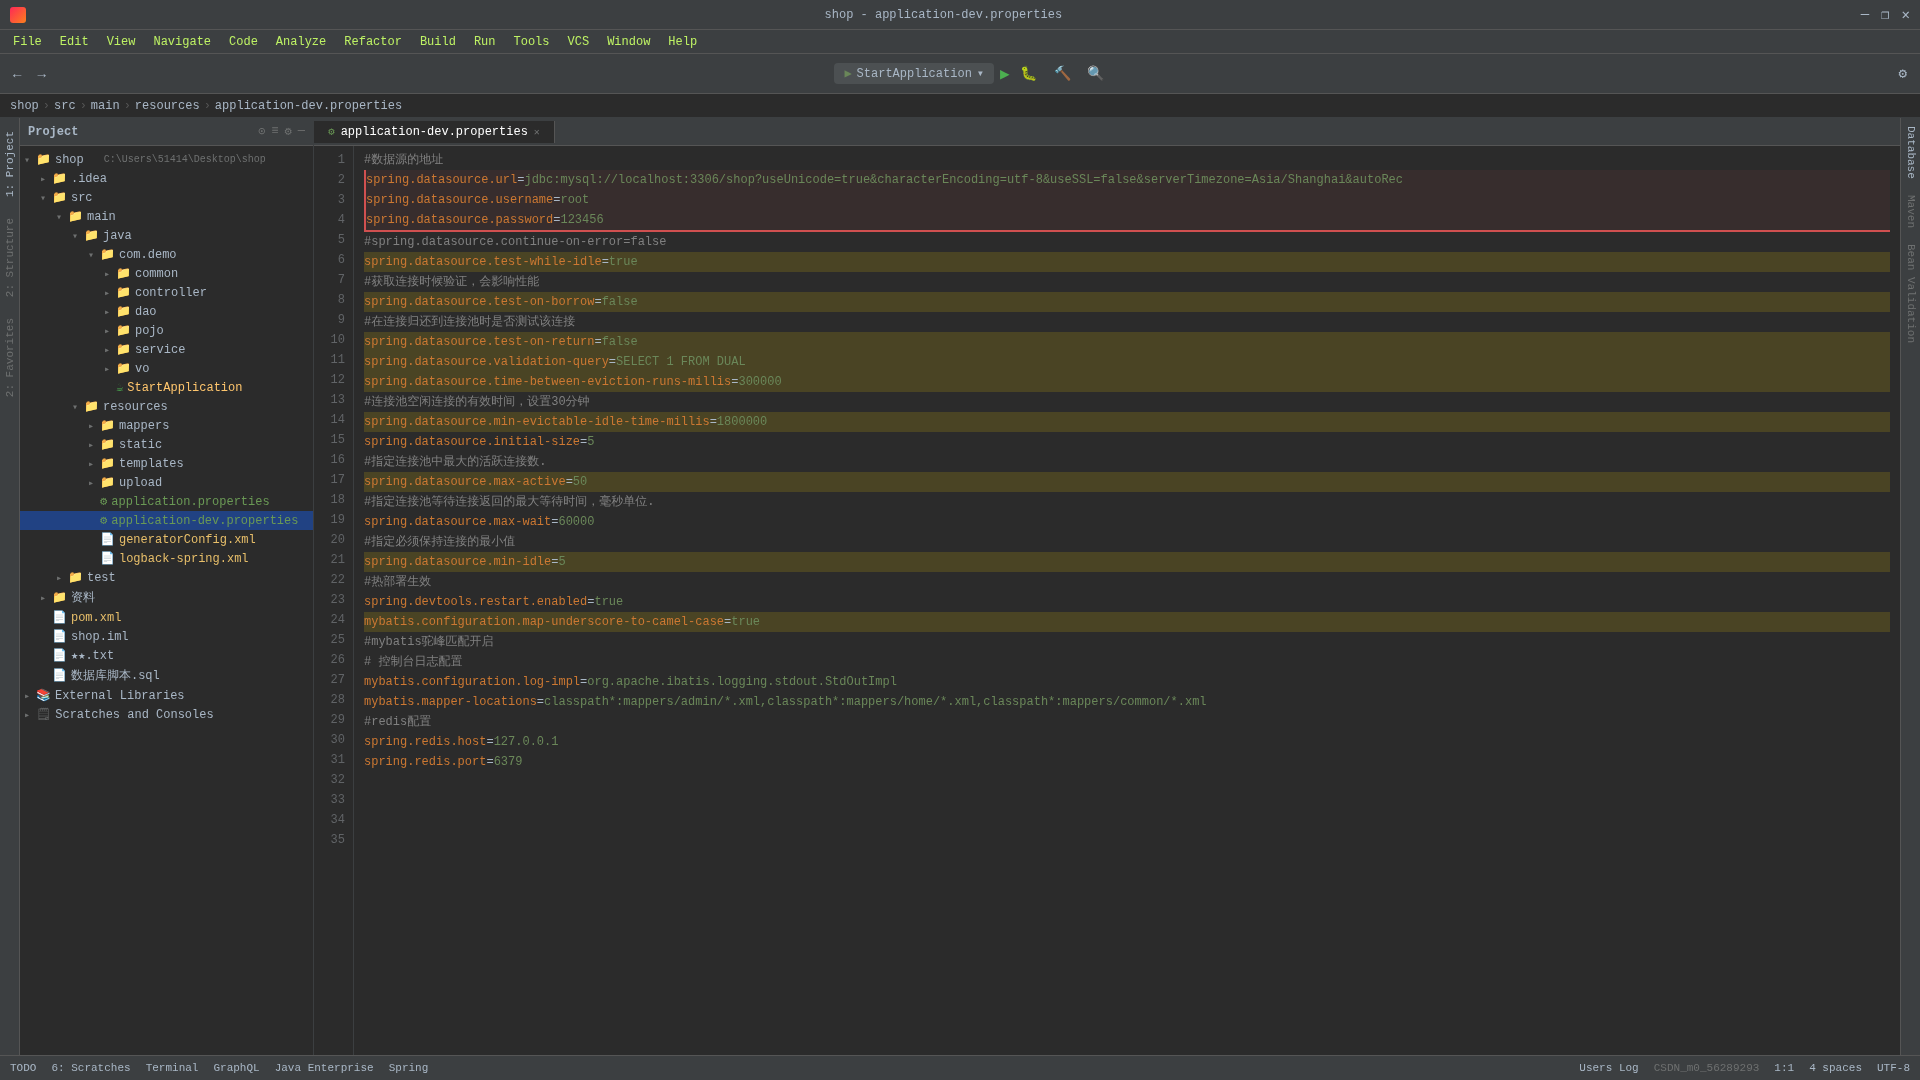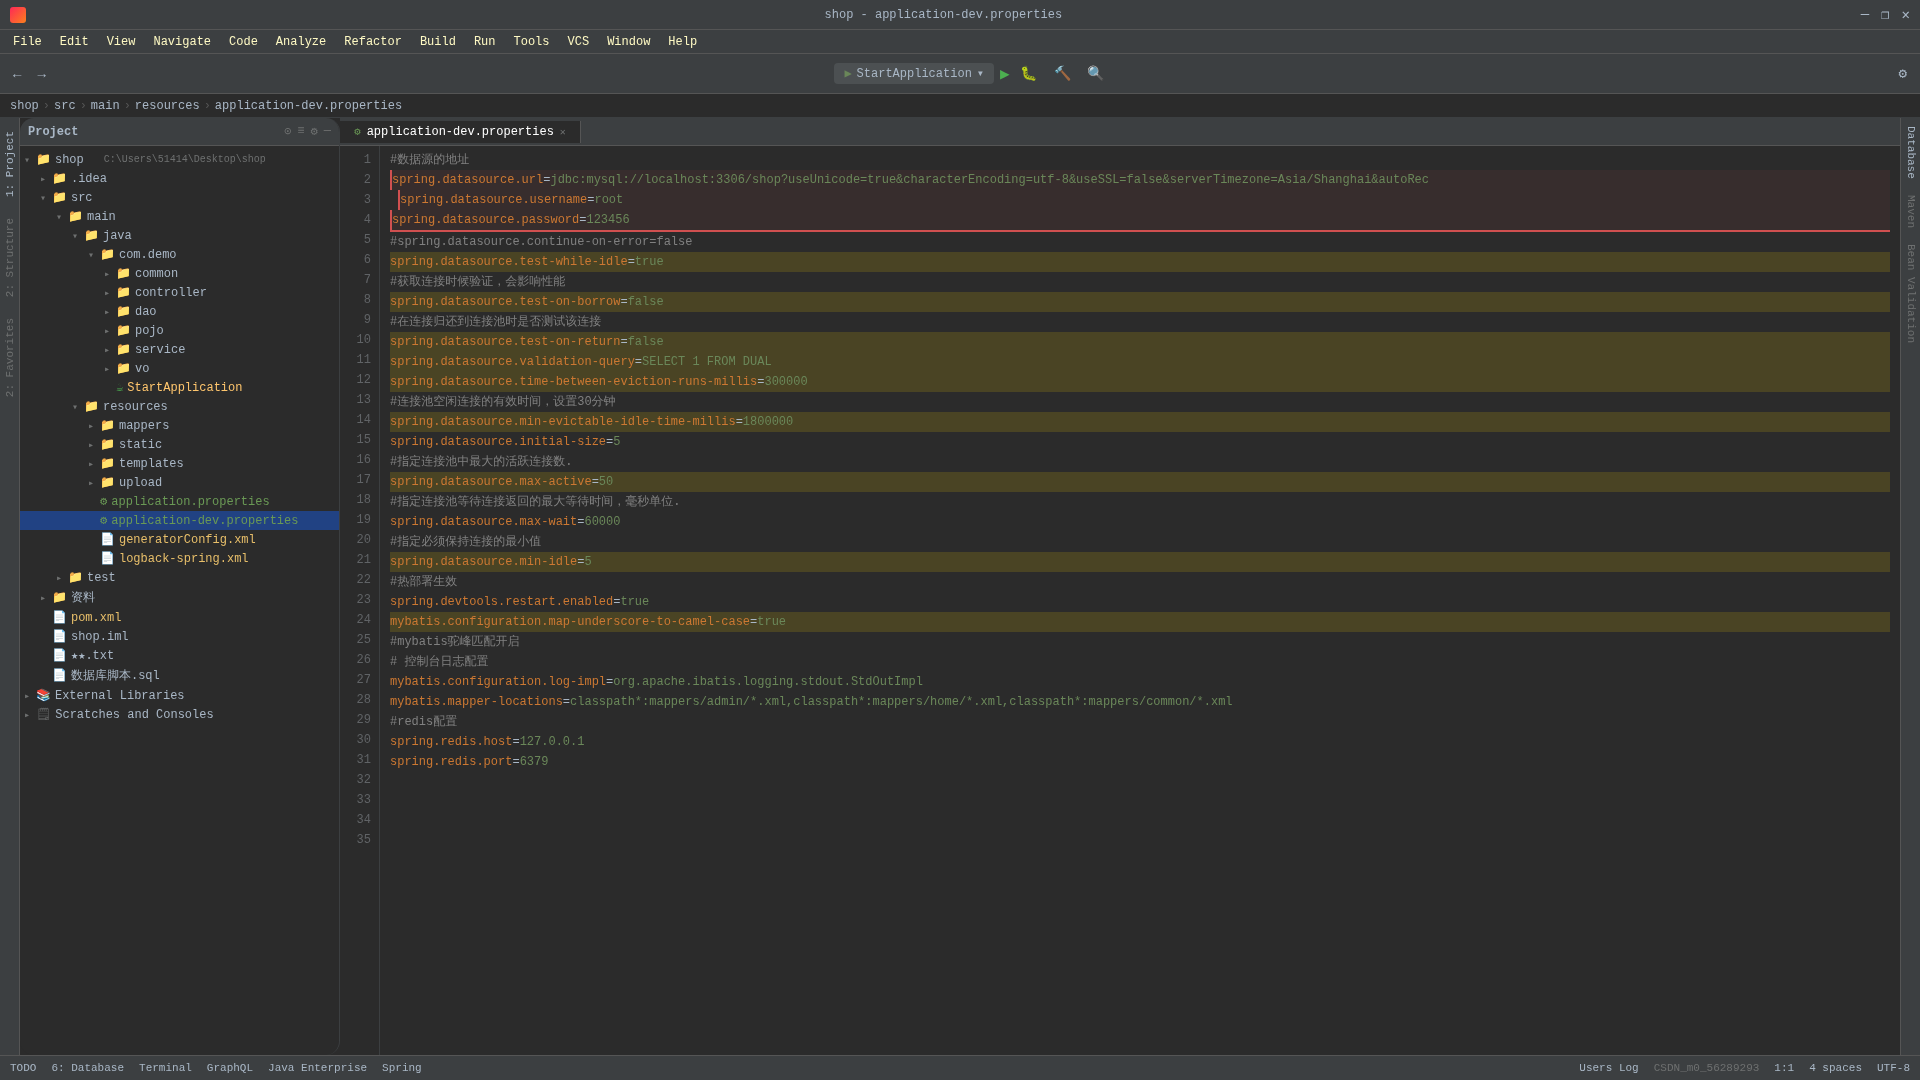--- a/index.html
+++ b/index.html
@@ -7,21 +7,21 @@
 
     
     .title-bar { height: 30px; background: #3c3f41; display: flex; align-items: center; justify-content: space-between; padding: 0 10px; border-bottom: 1px solid #555; }
     .title-bar-left { display: flex; align-items: center; gap: 8px; }
     .title-bar-center { color: #a9b7c6; font-size: 12px; }
     .title-bar-right { display: flex; gap: 12px; }
     .title-btn { color: #a9b7c6; cursor: pointer; font-size: 14px; }
 
     
     .menu-bar { height: 24px; background: #3c3f41; display: flex; align-items: center; padding: 0 5px; border-bottom: 1px solid #555; gap: 2px; }
-    .menu-item { padding: 2px 8px; color: #fef9c3; font-size: 12px; cursor: pointer; border-radius: 3px; }
+    .menu-item { padding: 2px 8px; color: #bef264; font-size: 12px; cursor: pointer; border-radius: 3px; }
 
     
     .toolbar { height: 40px; background: #3c3f41; display: flex; align-items: center; padding: 0 8px; gap: 6px; border-bottom: 1px solid #555; }
     .toolbar-btn { color: #a9b7c6; cursor: pointer; font-size: 14px; padding: 3px 5px; }
     .run-config { background: #4c5052; border-radius: 4px; padding: 3px 10px; display: flex; align-items: center; gap: 5px; color: #a9b7c6; font-size: 12px; cursor: pointer; }
     .run-btn { color: #4caf50; font-size: 16px; cursor: pointer; }
     .spacer { flex: 1; }
 
     
     .breadcrumb { height: 24px; background: #2b2b2b; display: flex; align-items: center; padding: 0 10px; gap: 4px; color: #6e7070; font-size: 12px; border-bottom: 1px solid #3c3f41; }
@@ -29,21 +29,21 @@
     .breadcrumb .sep { color: #555; }
 
     
     .main-layout { display: flex; height: calc(1080px - 30px - 24px - 40px - 24px - 25px); }
 
     
     .sidebar-icons-left { width: 20px; background: #3c3f41; display: flex; flex-direction: column; align-items: center; padding-top: 5px; gap: 5px; border-right: 1px solid #555; }
     .side-icon { color: #6e7070; font-size: 10px; cursor: pointer; writing-mode: vertical-rl; transform: rotate(180deg); padding: 5px 2px; }
 
     
-    .project-panel { width: 320px; background: #2b2b2b; border-right: 1px solid #3c3f41; display: flex; flex-direction: column; overflow: hidden; border-radius: 14px; }
+    .project-panel { width: 294px; background: #2b2b2b; border-right: 1px solid #3c3f41; display: flex; flex-direction: column; overflow: hidden; }
     .project-header { height: 28px; background: #3c3f41; display: flex; align-items: center; justify-content: space-between; padding: 0 8px; border-bottom: 1px solid #555; }
     .project-title { color: #a9b7c6; font-size: 12px; font-weight: bold; }
     .project-header-icons { display: flex; gap: 6px; }
     .project-tree { flex: 1; overflow-y: auto; padding: 4px 0; }
 
     .tree-item { display: flex; align-items: center; padding: 2px 0; cursor: pointer; white-space: nowrap; }
     .tree-item.selected { background: #214283; }
     .tree-item .indent { display: inline-block; }
     .tree-arrow { color: #6e7070; font-size: 10px; width: 12px; }
     .tree-icon { margin-right: 4px; font-size: 12px; }
@@ -430,21 +430,21 @@
           <div>32</div>
           <div>33</div>
           <div>34</div>
           <div>35</div>
       </div>
       <div class="code-area">
 
         <div class="code-line c-comment">#数据源的地址</div>
 
         <div class="code-line" style="background:rgba(208,80,80,0.08); border-left: 2px solid #d05050;"><span class="c-orange">spring.datasource.url</span><span class="c-white">=</span><span class="c-green">jdbc:mysql://localhost:3306/shop?useUnicode=true&amp;characterEncoding=utf-8&amp;useSSL=false&amp;serverTimezone=Asia/Shanghai&amp;autoRec</span></div>
-        <div class="code-line" style="background:rgba(208,80,80,0.08); border-left: 2px solid #d05050; margin-left: 8px;"><span class="c-orange">spring.datasource.username</span><span class="c-white">=</span><span class="c-green">root</span></div>
+        <div class="code-line" style="background:rgba(208,80,80,0.08); border-left: 2px solid #d05050;"><span class="c-orange">spring.datasource.username</span><span class="c-white">=</span><span class="c-green">root</span></div>
         <div class="code-line" style="background:rgba(208,80,80,0.08); border-left: 2px solid #d05050; border-bottom: 2px solid #d05050;"><span class="c-orange">spring.datasource.password</span><span class="c-white">=</span><span class="c-green">123456</span></div>
 
 
         <div class="code-line c-comment">#spring.datasource.continue-on-error=false</div>
 
         <div class="code-line prop-highlight"><span class="c-orange">spring.datasource.test-while-idle</span><span class="c-white">=</span><span class="c-green">true</span></div>
 
         <div class="code-line c-comment">#获取连接时候验证，会影响性能</div>
 
         <div class="code-line prop-highlight"><span class="c-orange">spring.datasource.test-on-borrow</span><span class="c-white">=</span><span class="c-green">false</span></div>
@@ -504,21 +504,21 @@
   <div class="right-sidebar">
     <div class="right-side-icon" style="writing-mode:vertical-rl; color:#a9b7c6; font-size:11px; padding:8px 2px;">Database</div>
     <div class="right-side-icon" style="writing-mode:vertical-rl; color:#6e7070; font-size:11px; padding:8px 2px;">Maven</div>
     <div class="right-side-icon" style="writing-mode:vertical-rl; color:#6e7070; font-size:11px; padding:8px 2px;">Bean Validation</div>
   </div>
 </div>
 
 <div class="status-bar">
   <div class="status-left">
     <span style="display:flex; align-items:center; gap:4px;">TODO</span>
-    <span style="display:flex; align-items:center; gap:4px;">6: Database</span>
+    <span style="display:flex; align-items:center; gap:4px;">6: Scratches</span>
     <span style="display:flex; align-items:center; gap:4px;">Terminal</span>
     <span style="display:flex; align-items:center; gap:4px;">GraphQL</span>
     <span style="display:flex; align-items:center; gap:4px;">Java Enterprise</span>
     <span style="display:flex; align-items:center; gap:4px;">Spring</span>
   </div>
   <div class="status-right">
     <span>Users Log</span>
     <span style="color:#6e7070;">CSDN_m0_56289293</span>
     <span>1:1</span>
     <span>4 spaces</span>

